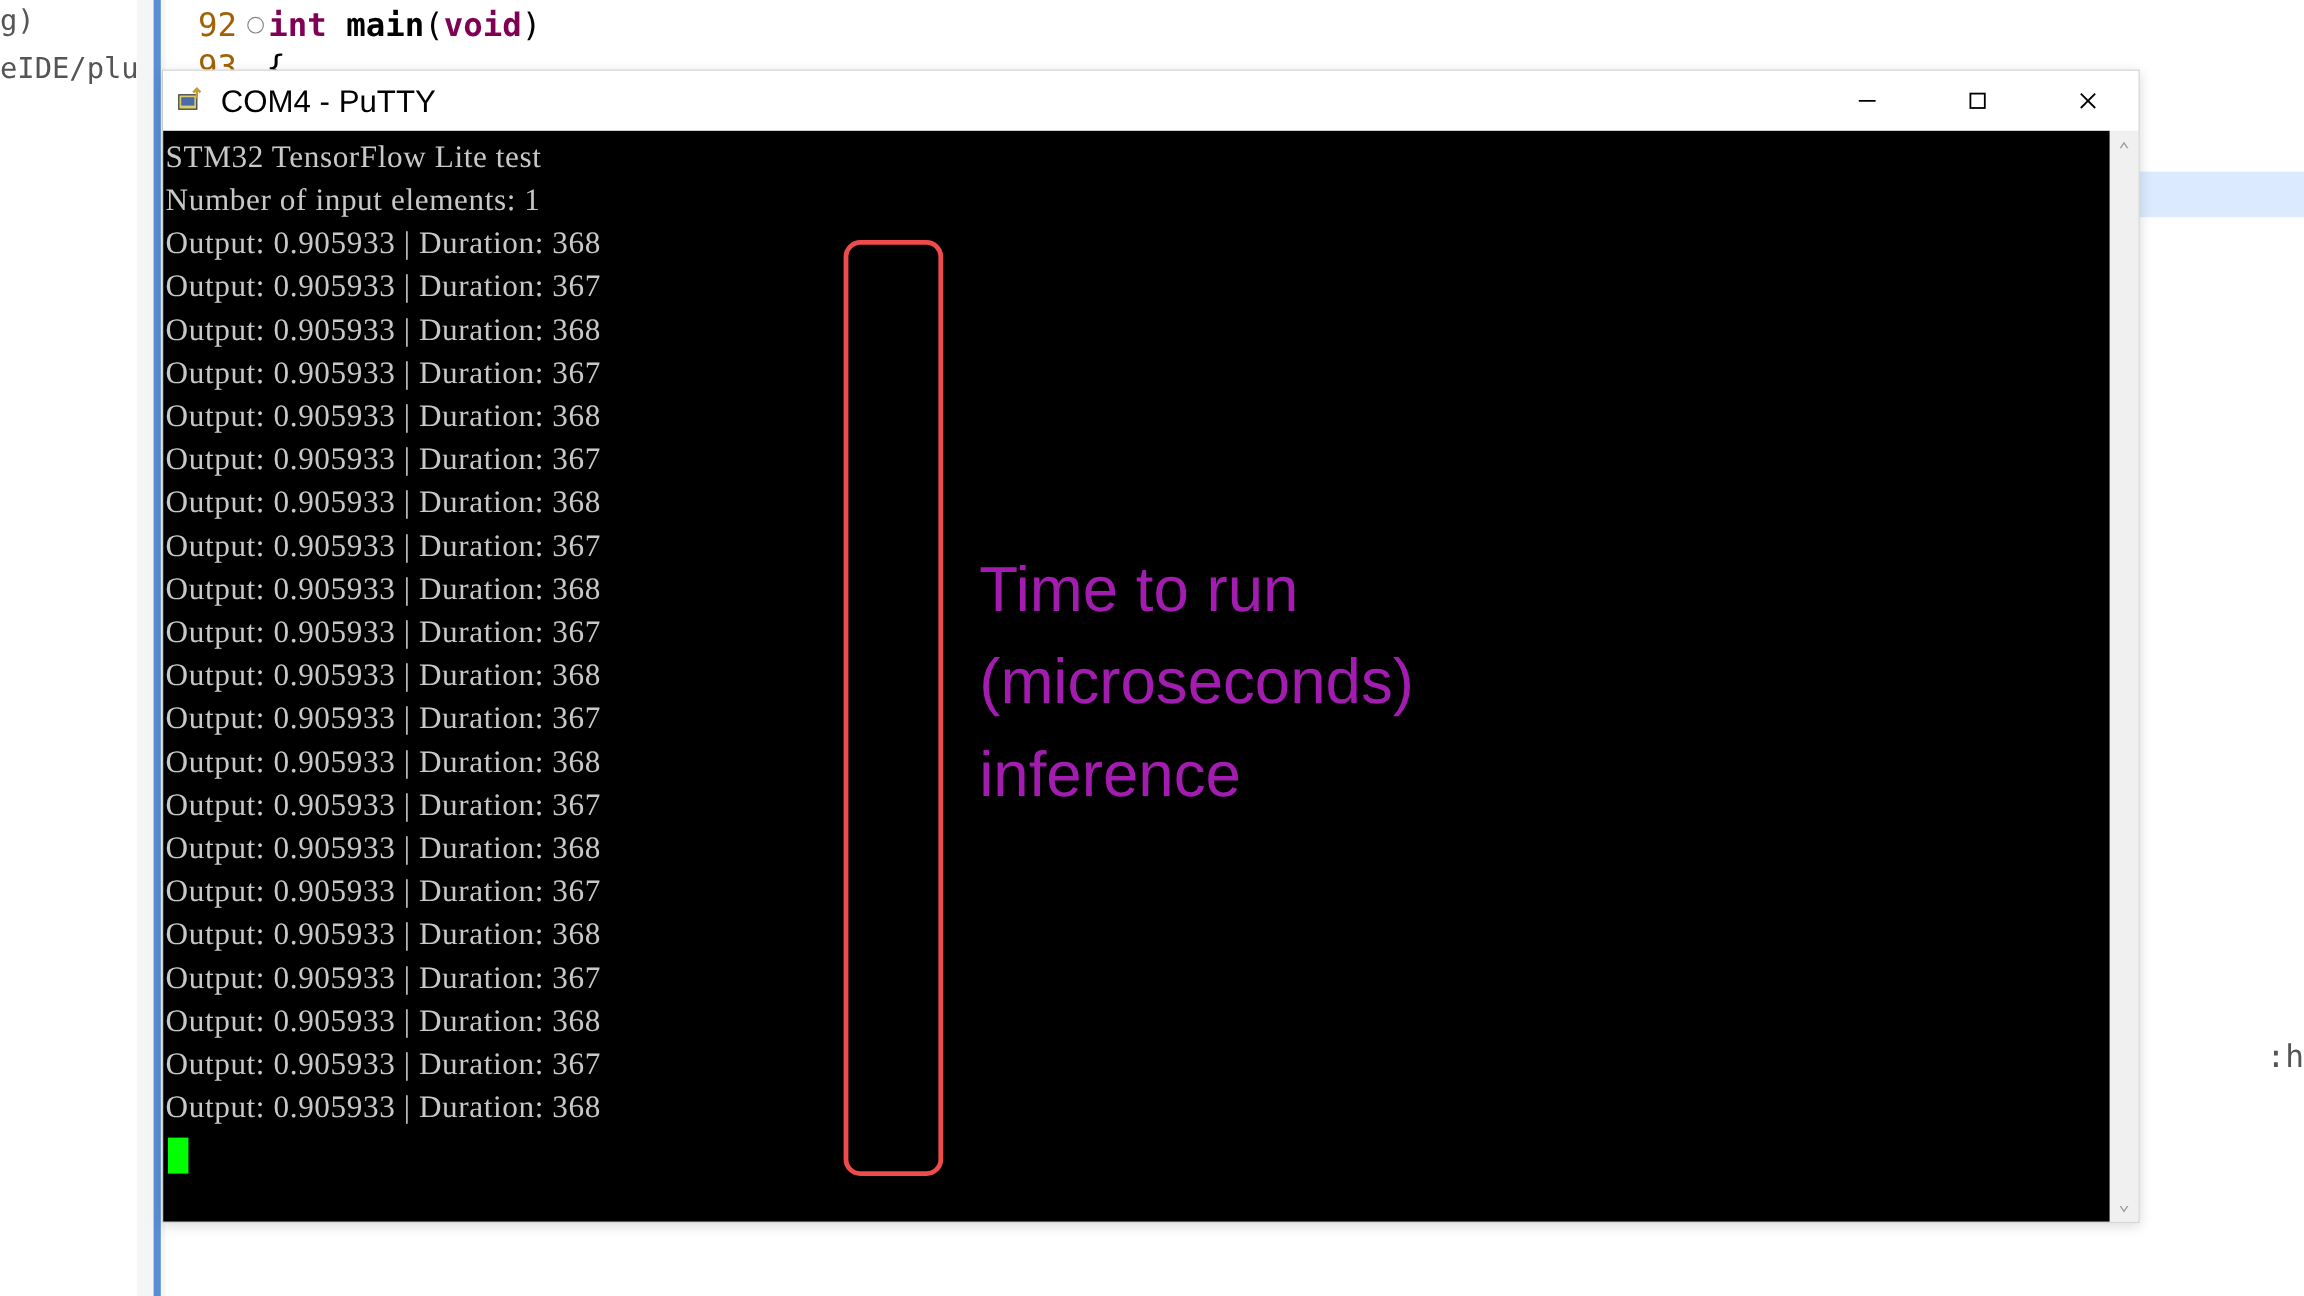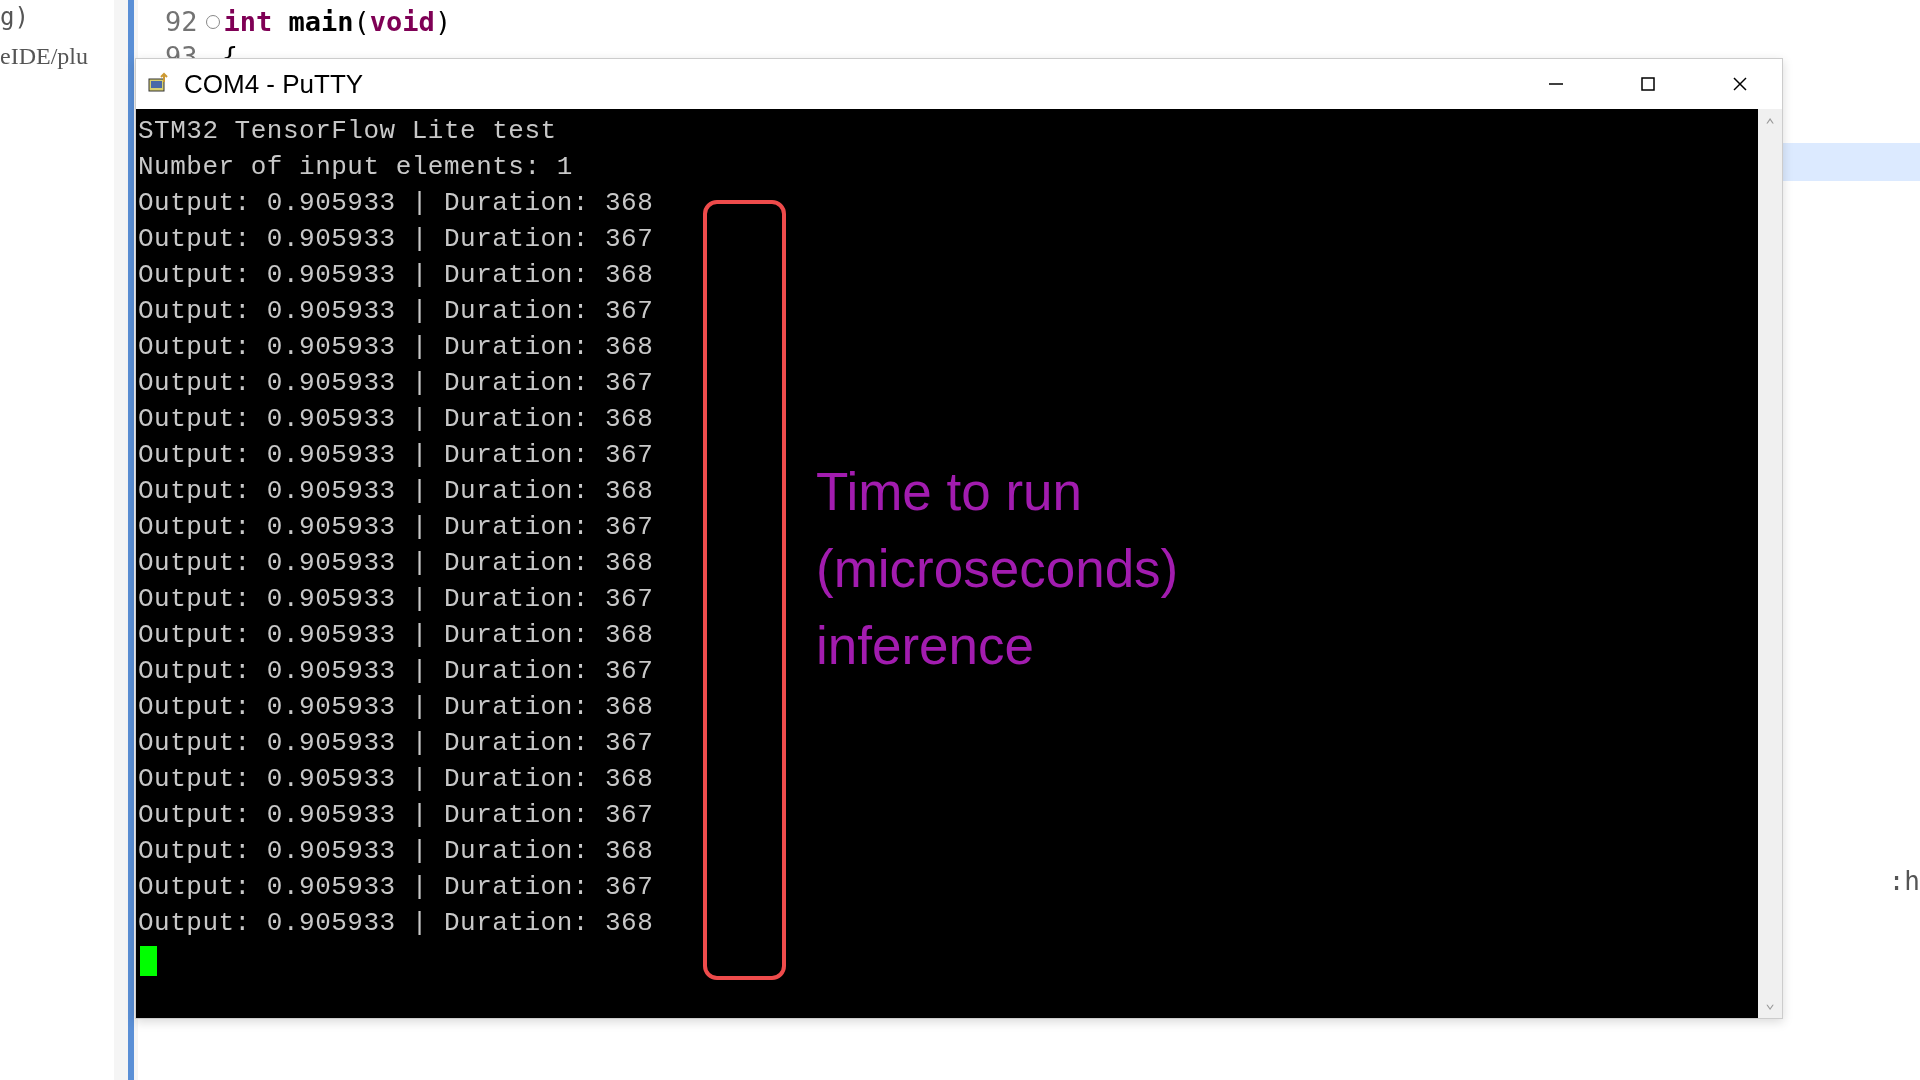--- a/index.html
+++ b/index.html
@@ -35,21 +35,20 @@
       padding: 3px 0;
     }
     
     .ide-left-fragment .line1 {
       color: #555;
     }
     
     .ide-left-fragment .line2 {
       color: #555;
       margin-top: 12px;
-      font-family: Liberation Serif, serif;
     }
     
     .ide-ruler {
       position: absolute;
       left: 128px;
       top: 0;
       width: 6px;
       height: 1080px;
       background: #5a8fd6;
     }
@@ -65,21 +64,21 @@
     
     .ide-code {
       position: absolute;
       left: 165px;
       top: 6px;
       font-size: 27px;
       font-family: Consolas, monospace;
     }
     
     .ide-code .line-num {
-      color: #737373;
+      color: #a16207;
       margin-right: 8px;
     }
     
     .ide-code .gutter-mark {
       display: inline-block;
       width: 14px;
       height: 14px;
       border: 1px solid #888;
       border-radius: 50%;
       background: #fff;
@@ -168,21 +167,21 @@
     .terminal-area {
       position: relative;
       width: 100%;
       height: calc(100% - 50px);
       display: flex;
     }
     
     .terminal {
       background: #000000;
       flex: 1;
-      font-family: Liberation Mono, monospace;
+      font-family: Liberation Serif, serif;
       font-size: 26px;
       color: #c8c8c8;
       padding: 4px 0 0 0;
       line-height: 36px;
       position: relative;
       letter-spacing: 0.5px;
     }
     
     .terminal-line {
       white-space: pre;

